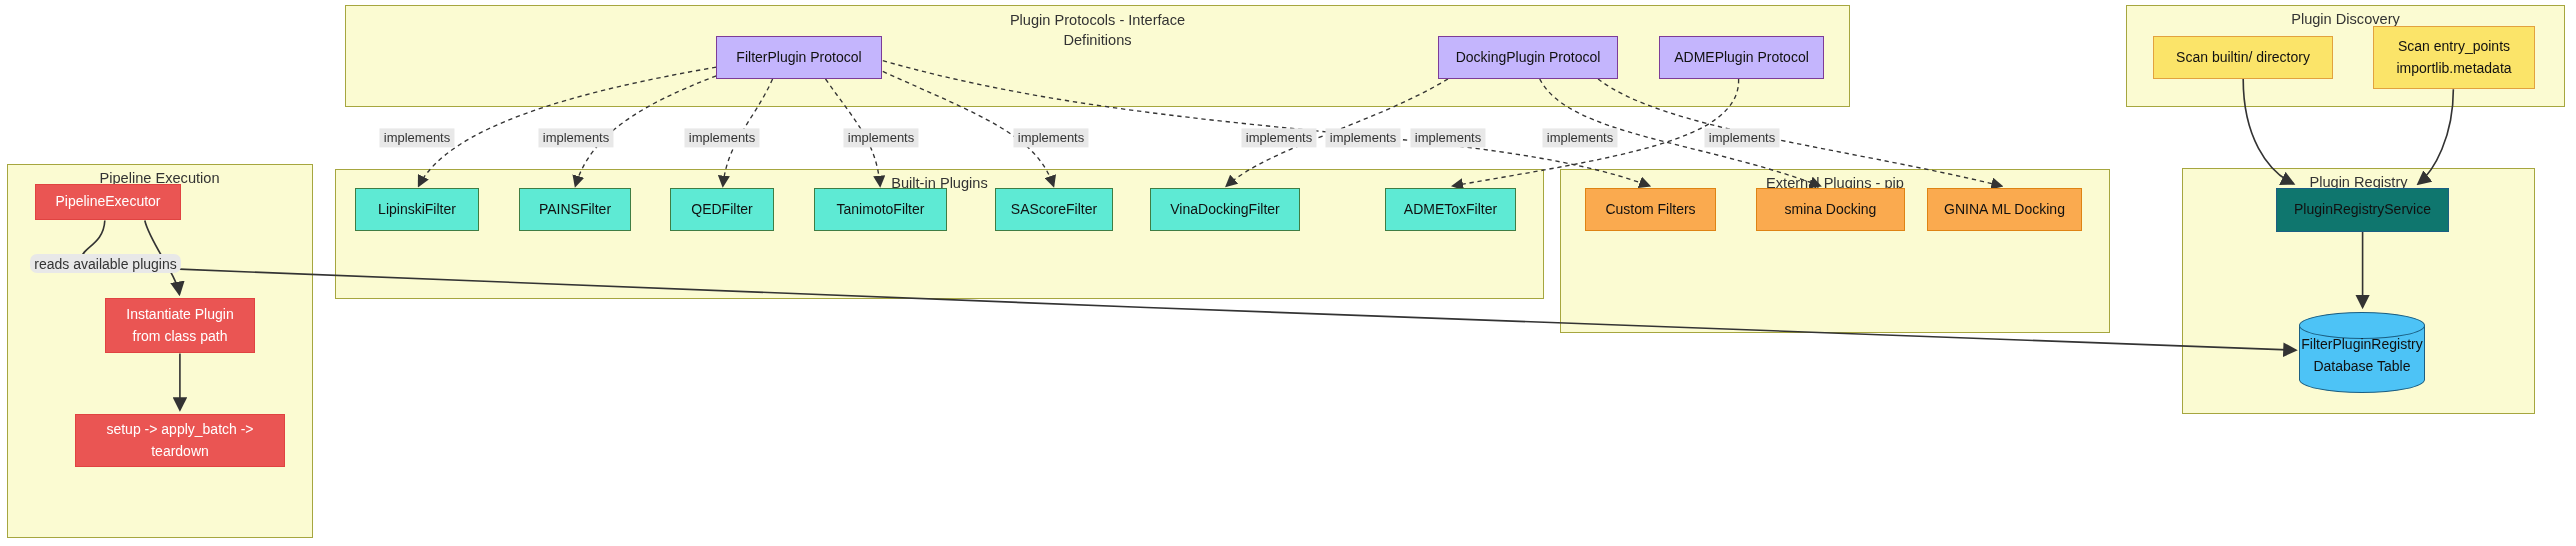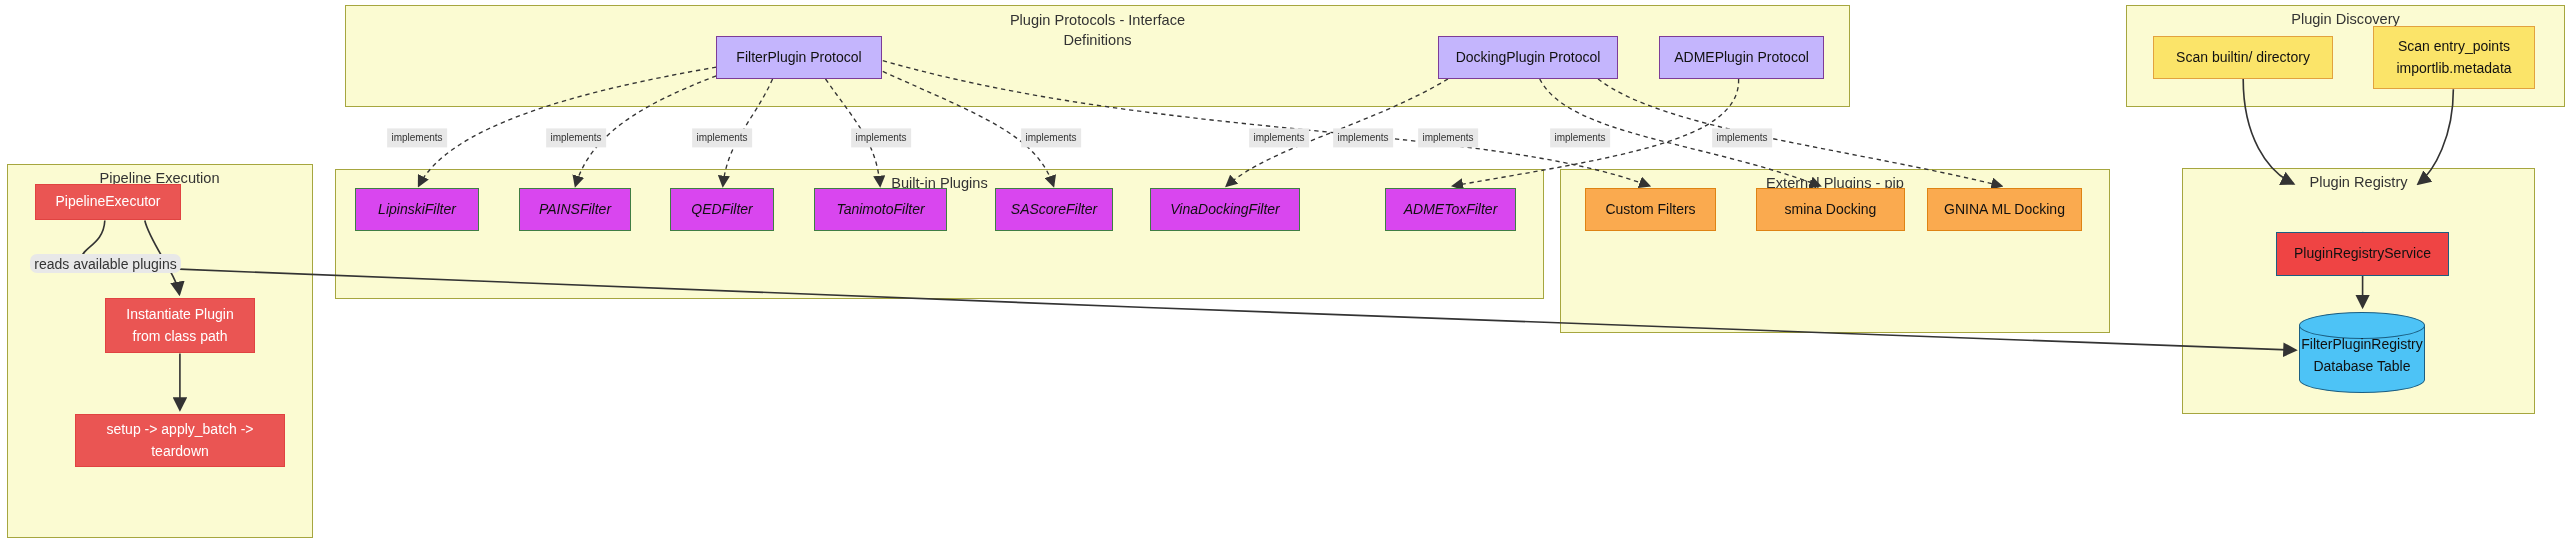--- a/index.html
+++ b/index.html
@@ -11,36 +11,36 @@
     position:absolute; background:#FBFBD2; border:1.6px solid #A6A63F;
     box-sizing:border-box; z-index:1;
   }
   .cluster-title {
     position:absolute; top:3.8px; left:0; right:0; text-align:center;
     font-size:14.6px; line-height:19.4px; color:#333333; z-index:2;
   }
   svg.edges { position:absolute; left:0; top:0; z-index:2; }
   .edge-label {
     position:absolute; transform:translate(-50%,-50%); background:#E8E8E8;
-    color:#333333; font-size:10px; line-height:16px; padding:1.6px 4.3px;
+    color:#333333; font-size:13px; line-height:16px; padding:1.6px 4.3px;
     white-space:nowrap; z-index:3;
   }
   .edge-label.free { transform:none;border-radius:7px; }
   .node {
     position:absolute; box-sizing:border-box; display:flex; flex-direction:column;
     align-items:center; justify-content:center; text-align:center;
     font-size:14px; line-height:21.6px; color:#111111; border:1.6px solid #333;
     z-index:4; white-space:nowrap;
   }
   .node.red    { background:#EA5553; border-color:#E04341; color:#ffffff; }
   .node.purple { background:#c4b5fd; border-color:#7D3C98; }
-  .node.green  { background:#d946ef; border-color:#3F7D44;font-style:italic; }
+  .node.green  { background:#5eead4; border-color:#3F7D44; }
   .node.orange { background:#FAAA4F; border-color:#DE8314; }
   .node.yellow { background:#FBE469; border-color:#E2A23E; }
-  .node.blue   { background:#ef4444; border-color:#1B5E82;margin-top:44px; }
+  .node.blue   { background:#0f766e; border-color:#1B5E82; }
   
   .cylinder { position:absolute; z-index:4;text-decoration:underline; }
   .cyl-top {
     position:absolute; left:0; right:0; top:0; height:27px; border-radius:50%;
     background:#4DC3F6; border:1.6px solid #1B5E82; box-sizing:border-box; z-index:3;
   }
   .cyl-mid {
     position:absolute; left:0; right:0; top:13.5px; bottom:13.5px; background:#4DC3F6;
     border-left:1.6px solid #1B5E82; border-right:1.6px solid #1B5E82;
     box-sizing:border-box; z-index:2;

